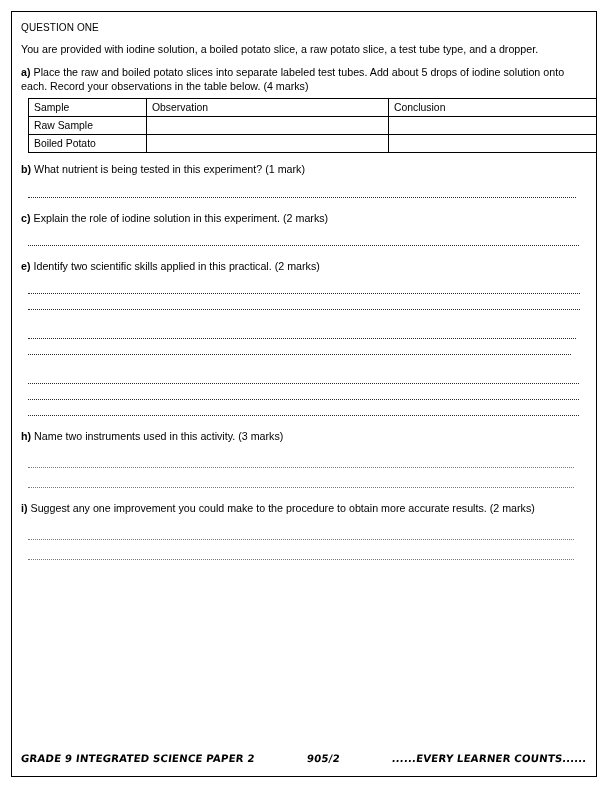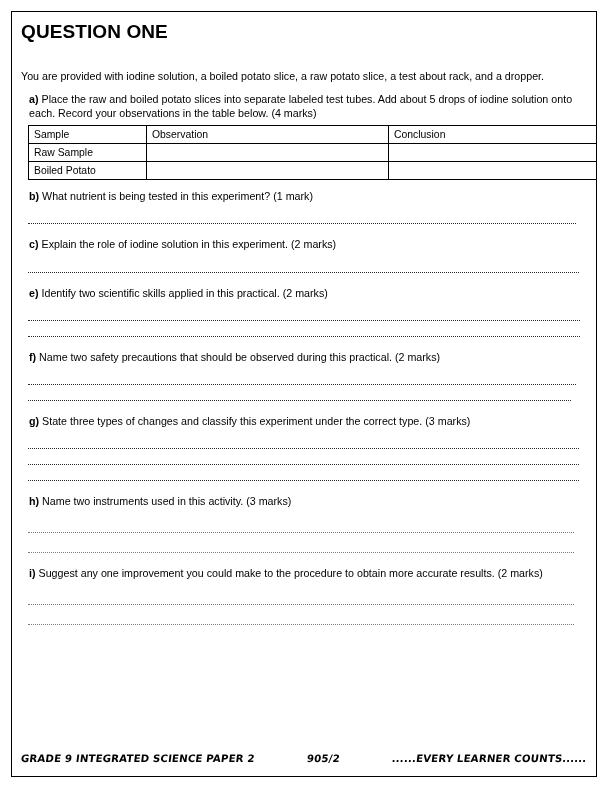--- a/index.html
+++ b/index.html
@@ -38,37 +38,37 @@
   #content {
     position: absolute;
     left: 0;
     top: 0;
     right: 0;
     padding: 8px 11px 0 9px;
     box-sizing: border-box;
   }
 
   h1#question-title {
-    font-size: 19px;
-    font-weight: bold;
-    margin: 2px 0 26px 0;
+    font-size: 10px;
+    font-weight: normal;
+    margin: 2px 0 9px 0;
     letter-spacing: 0.1px;
     line-height: 1.1;
   }
 
   p.intro {
     font-size: 10.7px;
     line-height: 1.32;
     margin: 0 0 9px 0;
   }
 
   p.part {
     font-size: 10.7px;
     line-height: 1.32;
-    margin: 0 0 5px 8px;
+    margin: 0 0 5px 0;
   }
   p.part .lbl {
     font-weight: bold;
   }
 
   
   table#results-table {
     border-collapse: collapse;
     width: 568px;
     margin: 4px 0 9px 7px;
@@ -131,21 +131,21 @@
 </style>
 </head>
 <body>
 
 <div id="page">
   <div id="page-frame">
     <div id="content">
 
       <h1 id="question-title">QUESTION ONE</h1>
 
-      <p class="intro">You are provided with iodine solution, a boiled potato slice, a raw potato slice, a test about rack, and a dropper.</p>
+      <p class="intro">You are provided with iodine solution, a boiled potato slice, a raw potato slice, a test tube type, and a dropper.</p>
 
       <p class="part">
         <span class="lbl">a)</span>
         <span>Place the raw and boiled potato slices into separate labeled test tubes. Add about 5 drops of iodine solution onto each. Record your observations in the table below. (4 marks)</span>
       </p>
 
       <table id="results-table">
         <thead>
           <tr>
             <th class="c1">Sample</th>
@@ -194,36 +194,28 @@
           <span>Identify two scientific skills applied in this practical. (2 marks)</span>
         </p>
         <div class="sp-md"></div>
         <div class="ansline" style="margin-right:5px;"></div>
         <div class="sp-md"></div>
         <div class="ansline" style="margin-right:5px;"></div>
         <div class="sp-sm"></div>
       </div>
 
       <div class="qblock">
-        <p class="part">
-          <span class="lbl">f)</span>
-          <span>Name two safety precautions that should be observed during this practical. (2 marks)</span>
-        </p>
         <div class="sp-md"></div>
         <div class="ansline" style="margin-right:9px;"></div>
         <div class="sp-md"></div>
         <div class="ansline" style="margin-right:14px;"></div>
         <div class="sp-sm"></div>
       </div>
 
       <div class="qblock">
-        <p class="part">
-          <span class="lbl">g)</span>
-          <span>State three types of changes and classify this experiment under the correct type. (3 marks)</span>
-        </p>
         <div class="sp-md"></div>
         <div class="ansline" style="margin-right:6px;"></div>
         <div class="sp-md"></div>
         <div class="ansline" style="margin-right:6px;"></div>
         <div class="sp-md"></div>
         <div class="ansline" style="margin-right:6px;"></div>
         <div class="sp-sm"></div>
       </div>
 
       <div class="qblock">

